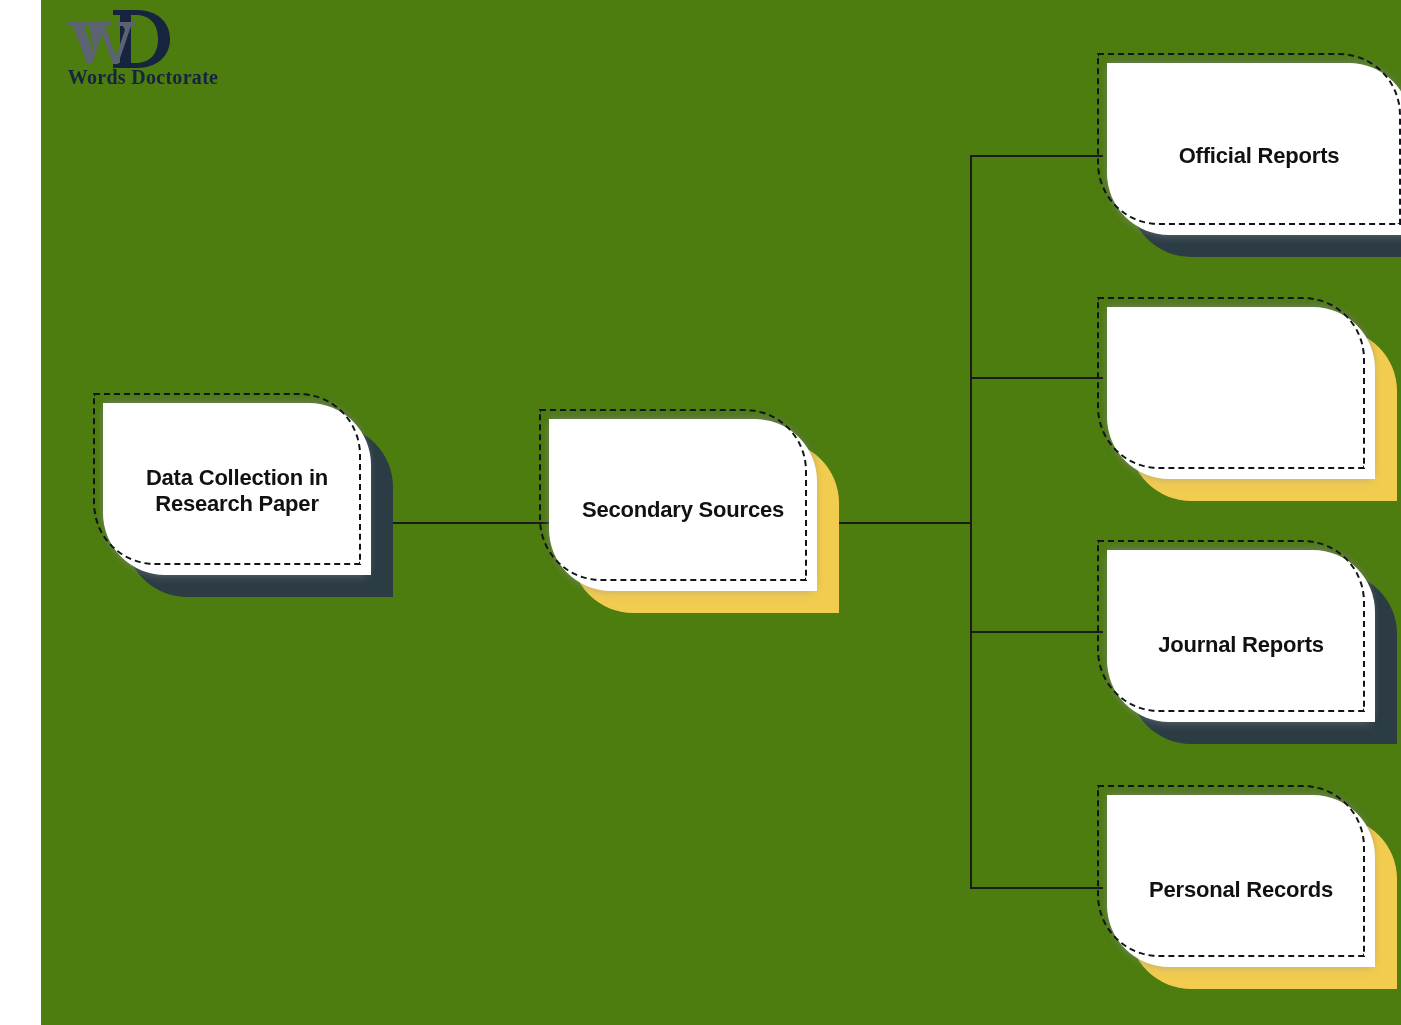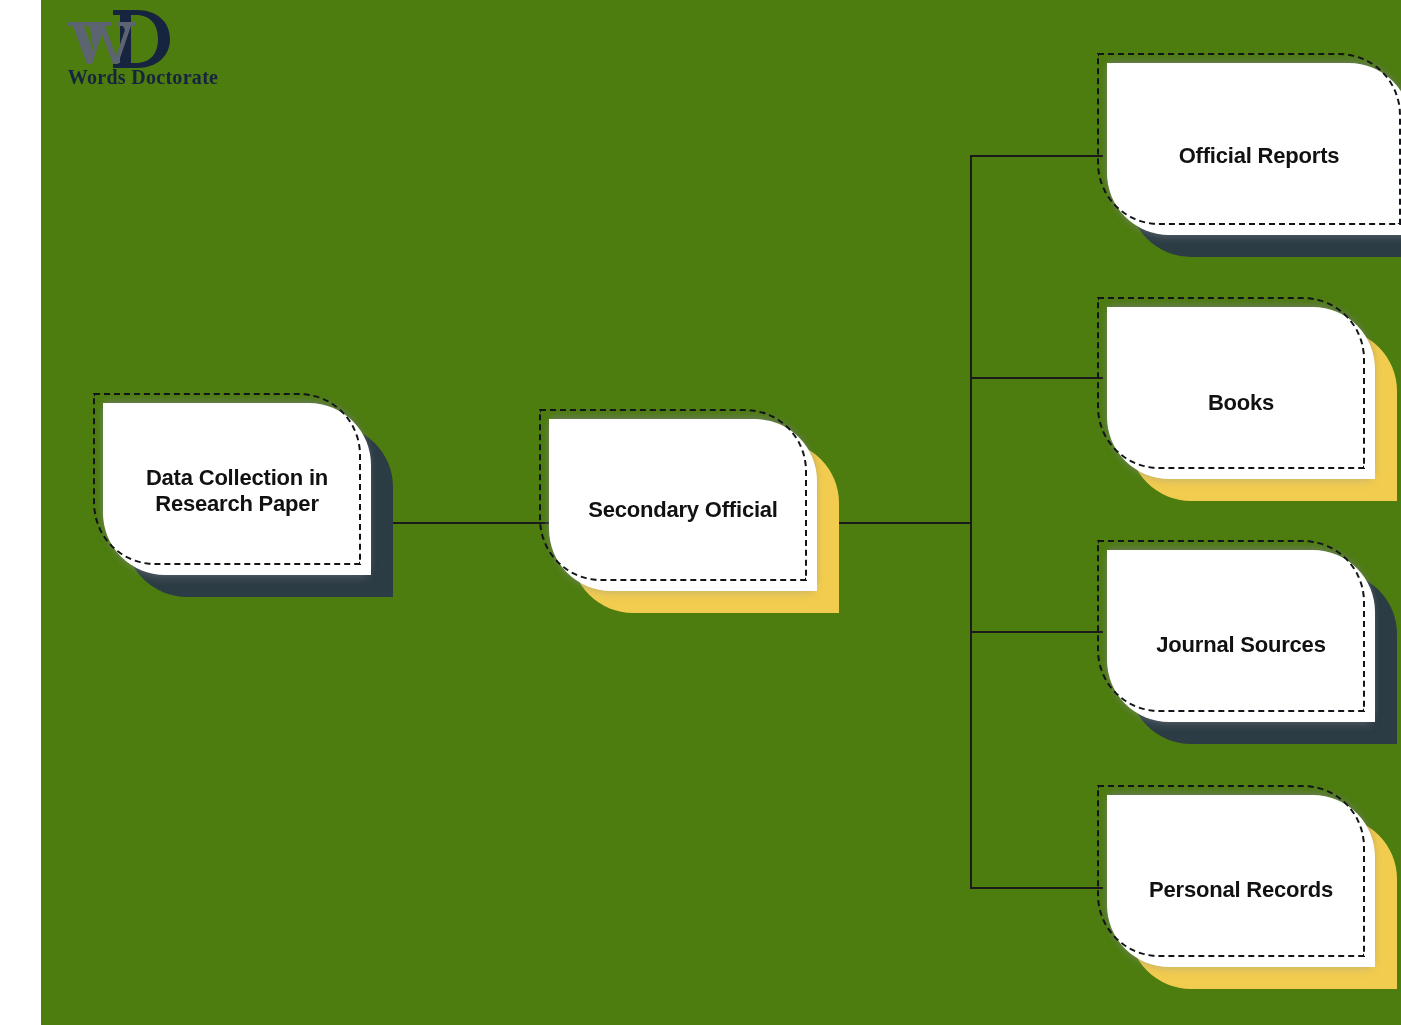--- a/index.html
+++ b/index.html
@@ -146,42 +146,41 @@
     <div class="card" style="background: rgb(255, 255, 255);"></div>
     <div class="outline" style="border-color: rgb(17, 20, 24);"></div>
     <div class="label" style="font-size: 22px; top: 62px;">Data Collection in
 Research Paper</div>
   </div>
 
   <div class="node gold" id="node-branch" style="left: 508px; top: 419px; width: 268px; height: 172px;">
     <div class="shadow" style="background: rgb(242, 204, 78);"></div>
     <div class="card" style="background: rgb(255, 255, 255);"></div>
     <div class="outline" style="border-color: rgb(17, 20, 24);"></div>
-    <div class="label" style="font-size: 22px; top: 78px;">Secondary Official</div>
+    <div class="label" style="font-size: 22px; top: 78px;">Secondary Sources</div>
   </div>
 
   <div class="node navy" id="node-leaf-0" style="left: 1066px; top: 63px; width: 268px; height: 172px; padding-left: 36px;">
     <div class="shadow" style="background: rgb(44, 60, 69);"></div>
     <div class="card" style="background: rgb(255, 255, 255);"></div>
     <div class="outline" style="border-color: rgb(17, 20, 24);"></div>
     <div class="label" style="font-size: 22px; top: 80px;">Official  Reports</div>
   </div>
 
   <div class="node gold" id="node-leaf-1" style="left: 1066px; top: 307px; width: 268px; height: 172px;">
     <div class="shadow" style="background: rgb(242, 204, 78);"></div>
     <div class="card" style="background: rgb(255, 255, 255);"></div>
     <div class="outline" style="border-color: rgb(17, 20, 24);"></div>
-    <div class="label" style="font-size: 22px; top: 83px;">Books</div>
   </div>
 
   <div class="node navy" id="node-leaf-2" style="left: 1066px; top: 550px; width: 268px; height: 172px;">
     <div class="shadow" style="background: rgb(44, 60, 69);"></div>
     <div class="card" style="background: rgb(255, 255, 255);"></div>
     <div class="outline" style="border-color: rgb(17, 20, 24);"></div>
-    <div class="label" style="font-size: 22px; top: 82px;">Journal Sources</div>
+    <div class="label" style="font-size: 22px; top: 82px;">Journal Reports</div>
   </div>
 
   <div class="node gold" id="node-leaf-3" style="left: 1066px; top: 795px; width: 268px; height: 172px; border-radius: 10px;">
     <div class="shadow" style="background: rgb(242, 204, 78);"></div>
     <div class="card" style="background: rgb(255, 255, 255);"></div>
     <div class="outline" style="border-color: rgb(17, 20, 24);"></div>
     <div class="label" style="font-size: 22px; top: 82px;">Personal Records</div>
   </div>
 
 </div>

